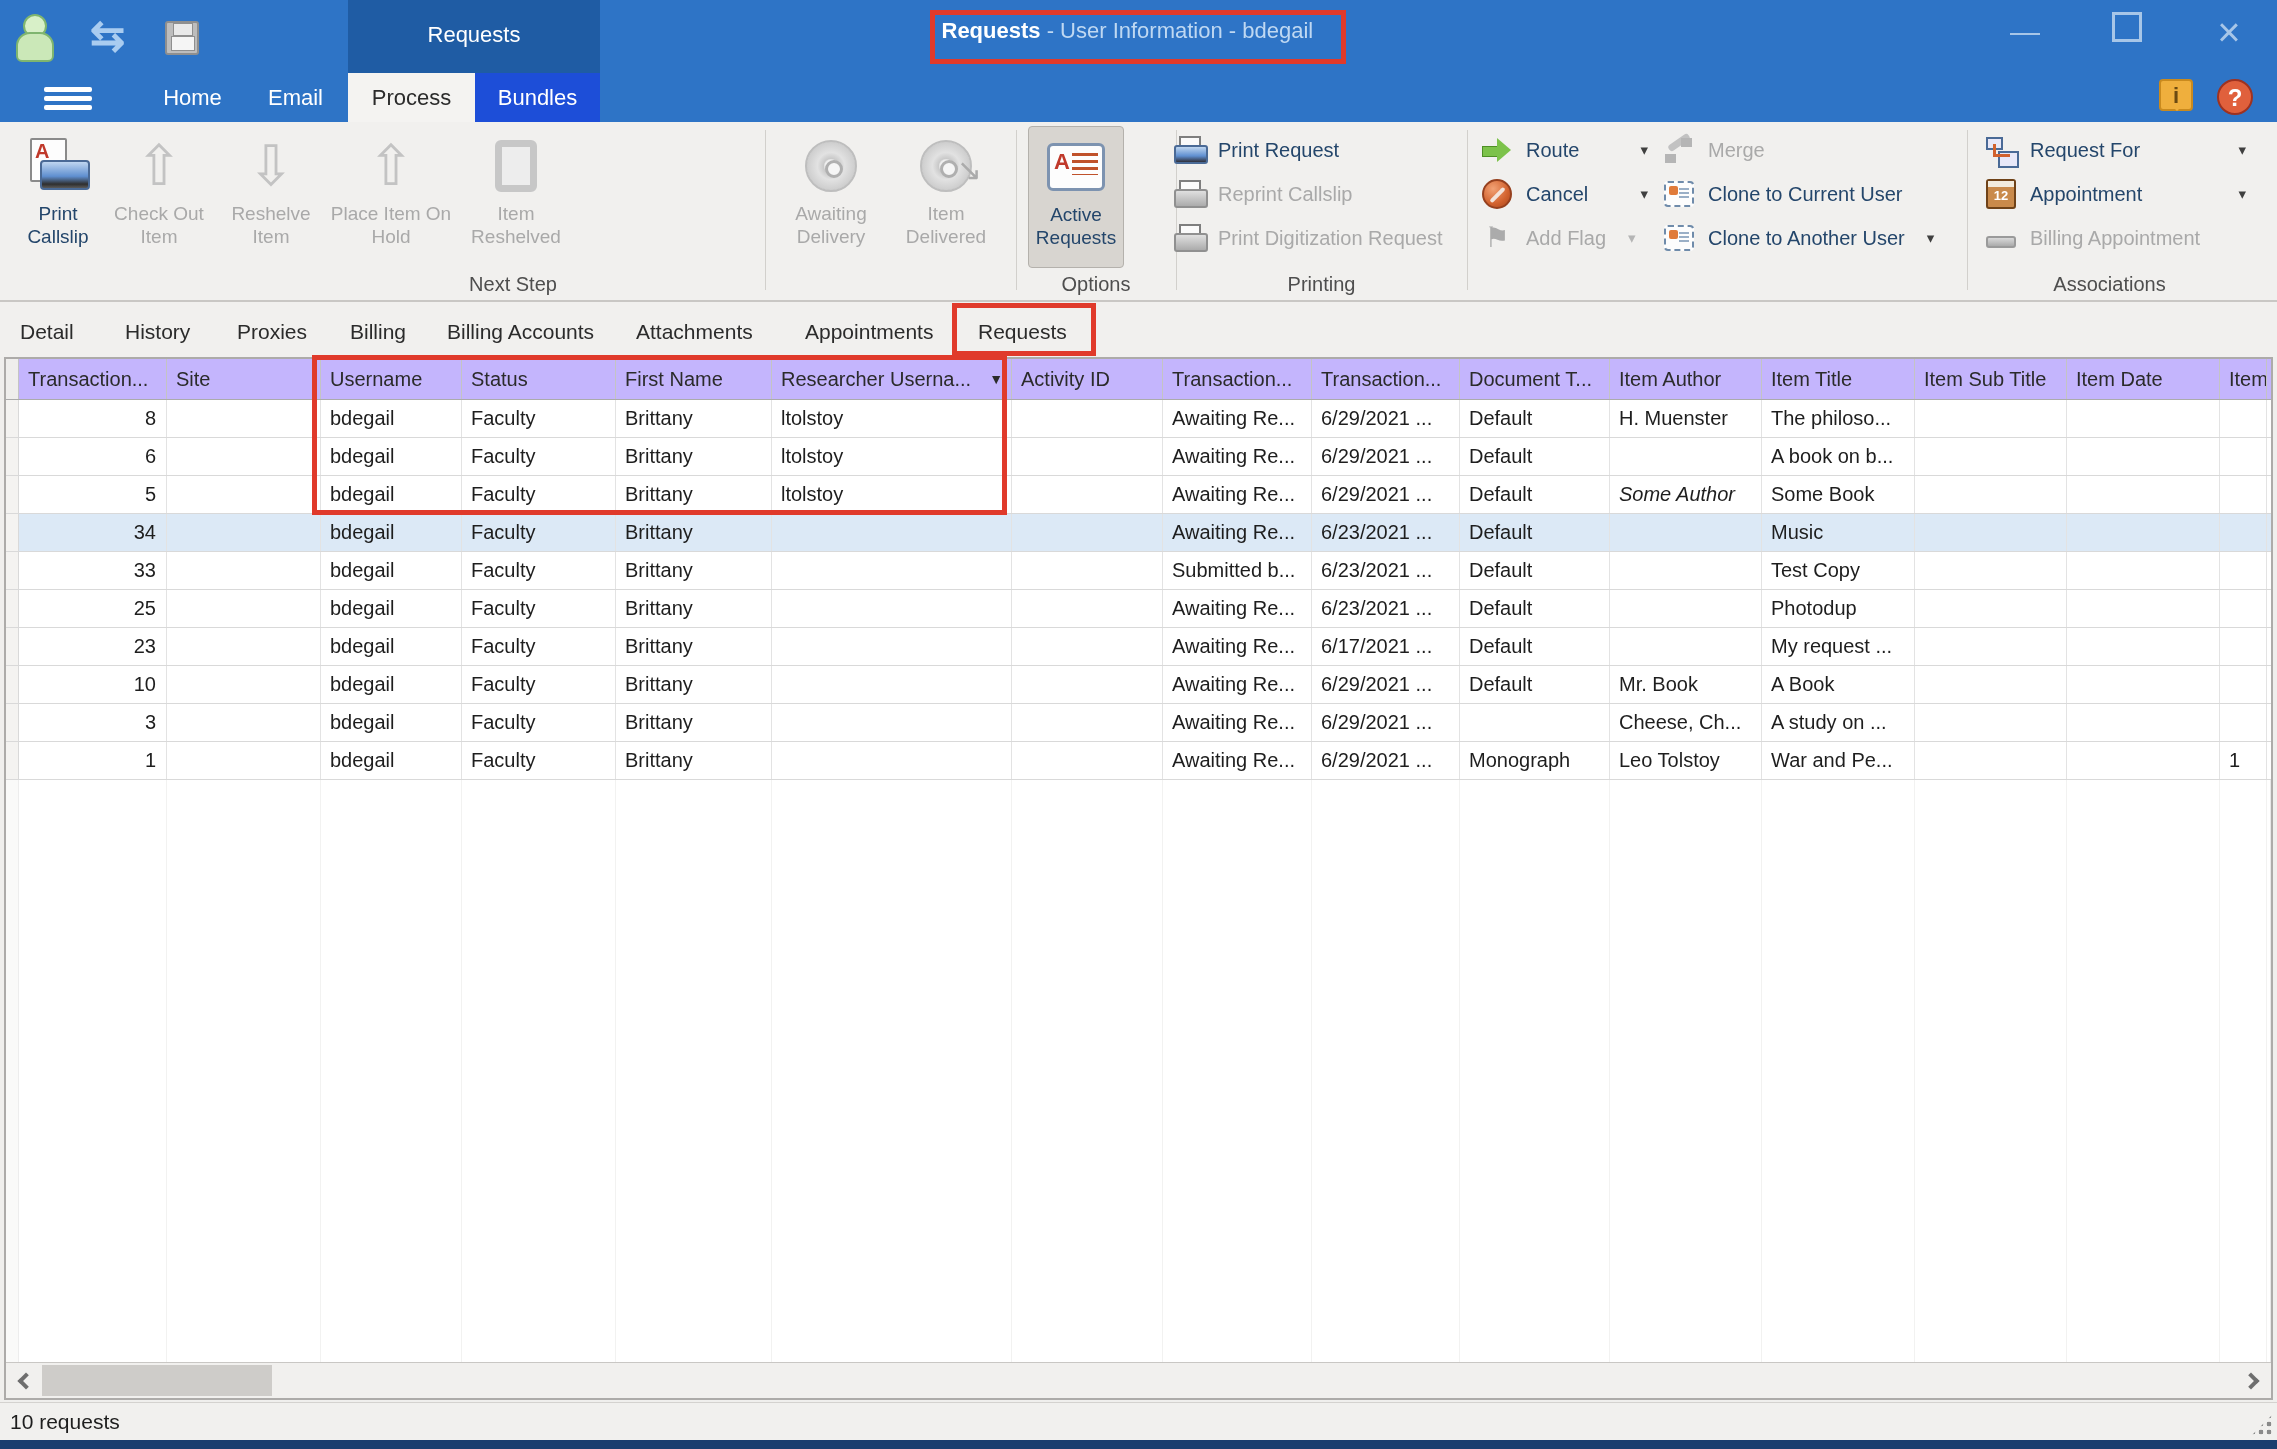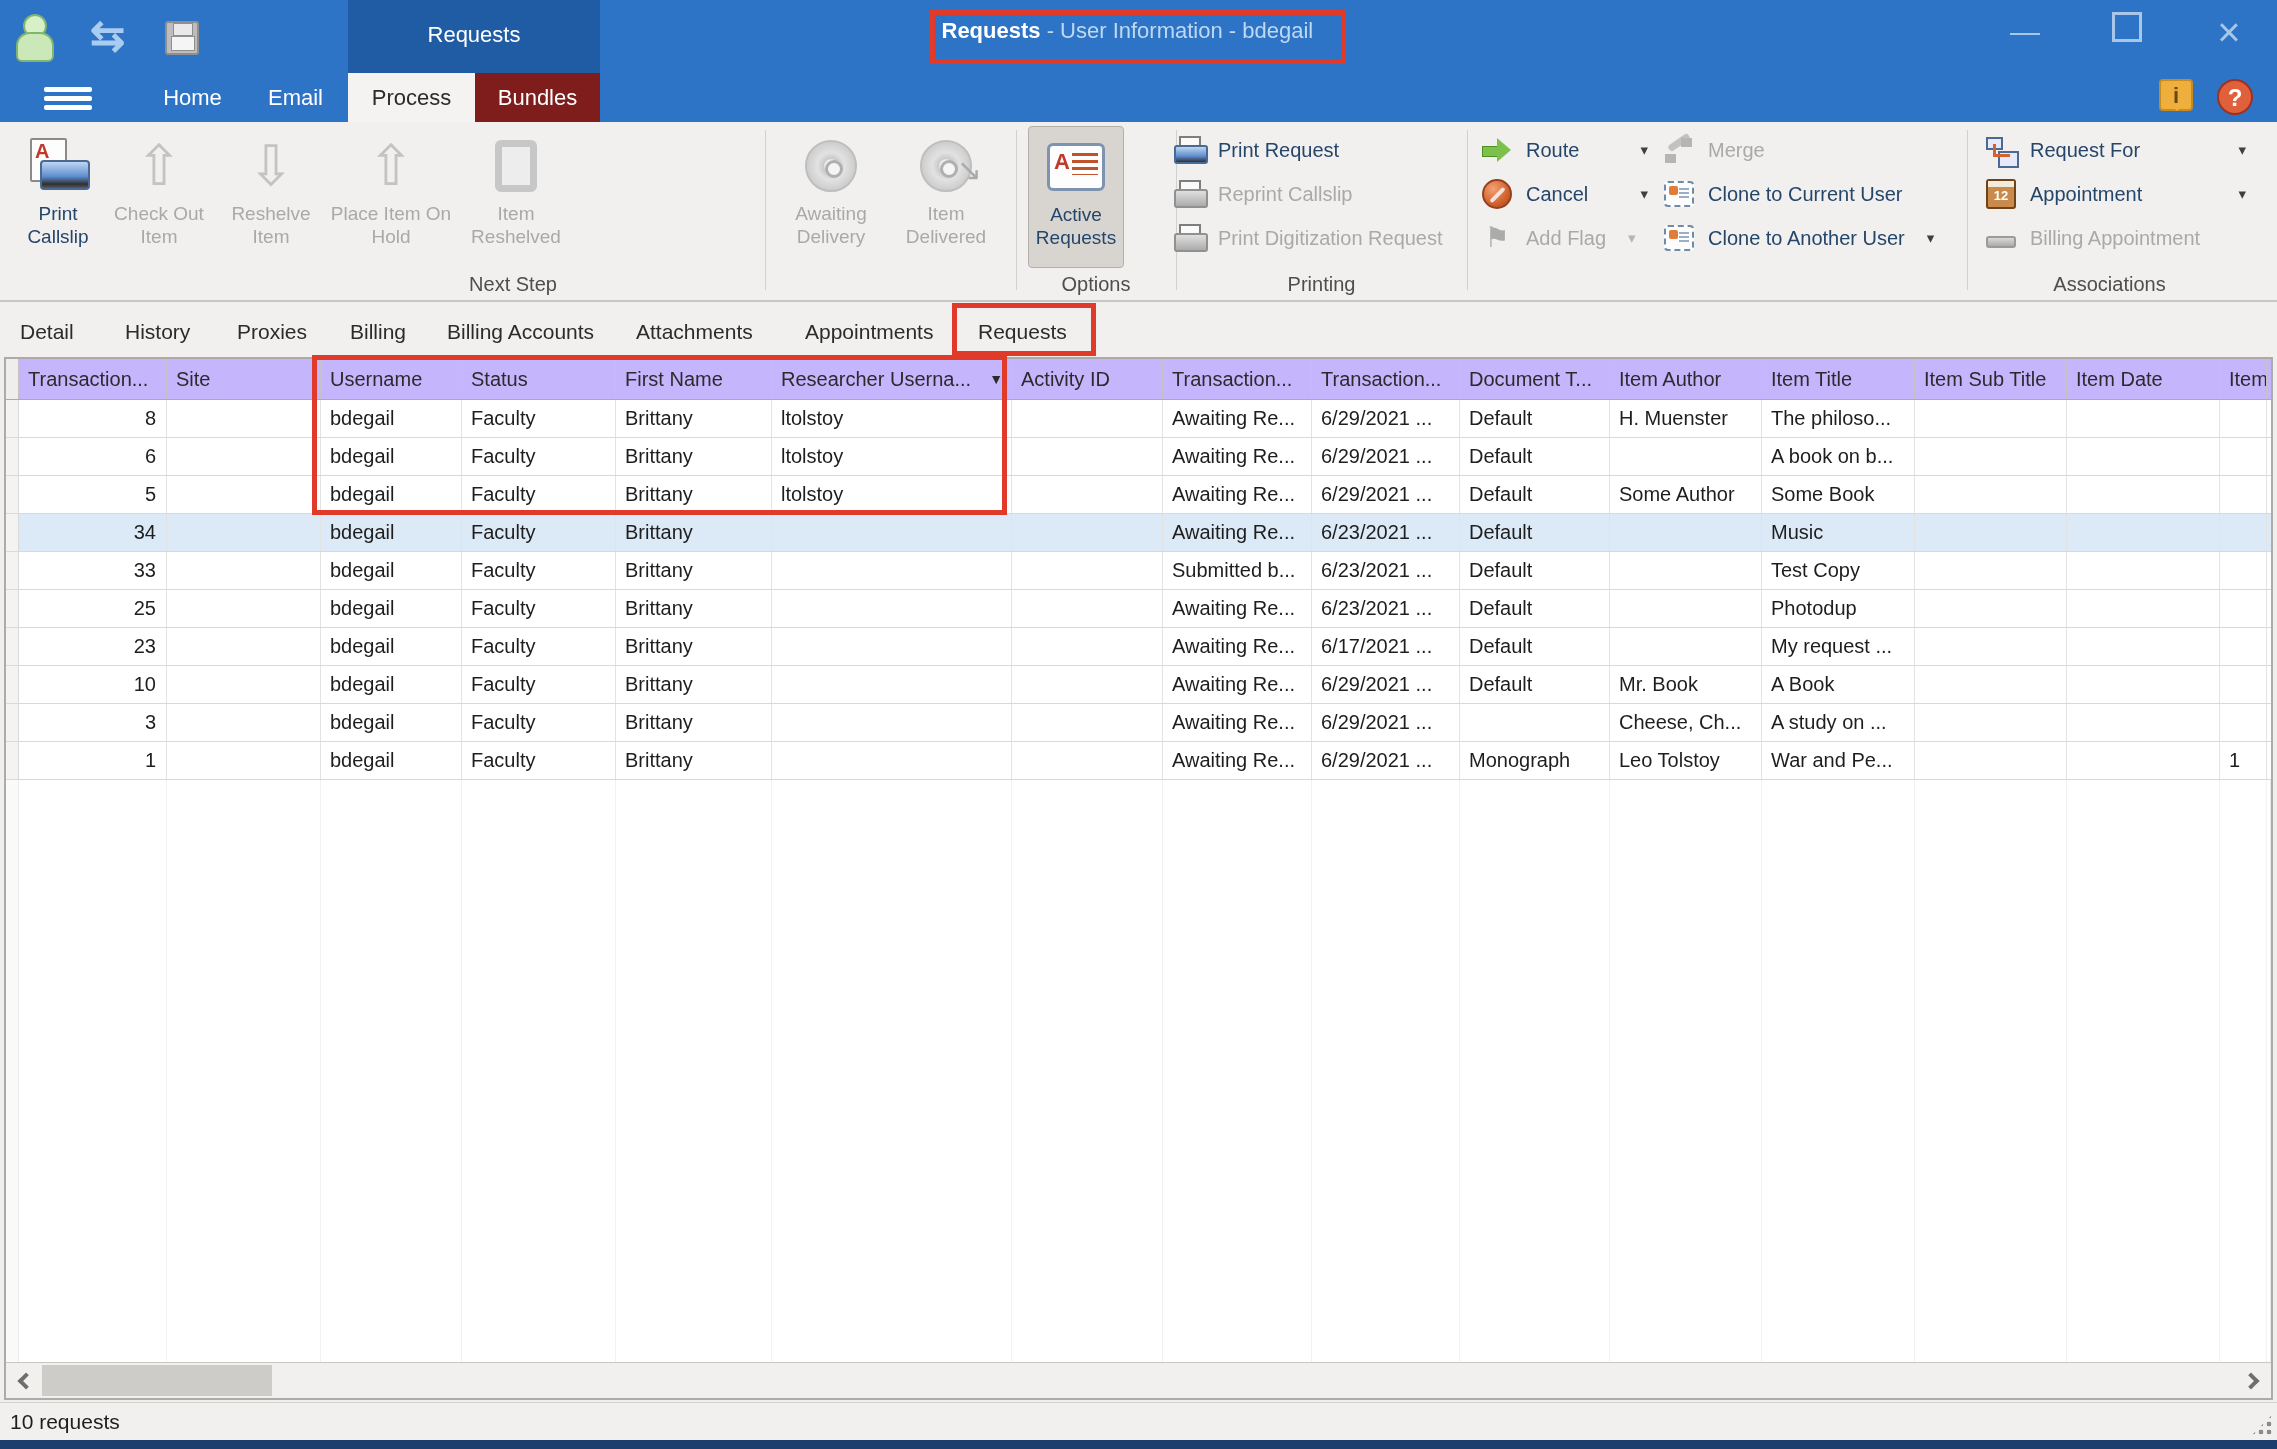--- a/index.html
+++ b/index.html
@@ -27,21 +27,21 @@
   
   .category-block { position:absolute; left:348px; top:0; width:252px; height:122px; background:#1F5CA4; }
   .category-label { position:absolute; left:0; top:22px; width:100%; text-align:center; color:#FFFFFF; font-size:22px; }
 
   
   .tabrow { position:absolute; left:0; top:73px; width:2277px; height:49px; background:#2E74C6; }
   .hamburger { position:absolute; left:44px; top:10px; width:48px; height:30px; }
   .hamburger i { display:block; width:48px; height:5px; background:#fff; margin:4px 0; border-radius:2px; }
   .rtab { position:absolute; top:0; height:49px; line-height:49px; color:#FFFFFF; font-size:22px; text-align:center; }
   .rtab.active { background:#F4F3F1; color:#2B2B2B; }
-  .rtab.dark { background:#7f1d1d; }
+  .rtab.dark { background:#1d4ed8; }
   .tr-icons { position:absolute; right:24px; top:6px; display:flex; gap:24px; }
   .ic-userinfo { width:34px; height:32px; background:#EFAF3D; border:2px solid #C98A1E; border-radius:4px; position:relative; color:#6B4A12; font-weight:bold; font-size:22px; text-align:center; line-height:30px; }
   .ic-userinfo::after { content:""; position:absolute; left:10px; bottom:-8px; border:6px solid transparent; border-top-color:#EFAF3D; }
   .ic-help { width:36px; height:36px; border-radius:50%; background:#E0603C; border:2px solid #9E3220; color:#fff; font-weight:bold; font-size:24px; text-align:center; line-height:33px; }
 
   
   .ribbon { position:absolute; left:0; top:122px; width:2277px; height:180px; background:#F1F0EE; border-bottom:2px solid #C9C7C4; }
   .rib-sep { position:absolute; top:8px; height:160px; width:1px; background:#D2D0CC; }
   .group-caption { position:absolute; top:148px; height:28px; line-height:28px; text-align:center; font-size:20px; color:#4E4E4E; }
   .bigbtn { position:absolute; top:4px; height:142px; border-radius:4px; text-align:center; cursor:default; }
@@ -428,21 +428,21 @@
         <div class="gc num" style="width: 148px;">5</div>
         <div class="gc" style="width: 154px;"></div>
         <div class="gc" style="width: 141px;">bdegail</div>
         <div class="gc" style="width: 154px;">Faculty</div>
         <div class="gc" style="width: 156px;">Brittany</div>
         <div class="gc" style="width: 240px;">ltolstoy</div>
         <div class="gc" style="width: 151px;"></div>
         <div class="gc" style="width: 149px;">Awaiting Re...</div>
         <div class="gc" style="width: 148px;">6/29/2021 ...</div>
         <div class="gc" style="width: 150px;">Default</div>
-        <div class="gc" style="width: 152px;">Some Author</div>
+        <div class="gc" style="width: 152px; font-style: italic;">Some Author</div>
         <div class="gc" style="width: 153px;">Some Book</div>
         <div class="gc" style="width: 152px;"></div>
         <div class="gc" style="width: 153px;"></div>
         <div class="gc" style="width: 47px;"></div>
       </div>
       <div class="grow selected">
         <div class="gr-ind"></div>
         <div class="gc num" style="width: 148px; background: rgb(220, 233, 246);">34</div>
         <div class="gc" style="width: 154px; background: rgb(220, 233, 246);"></div>
         <div class="gc" style="width: 141px; background: rgb(220, 233, 246);">bdegail</div>

